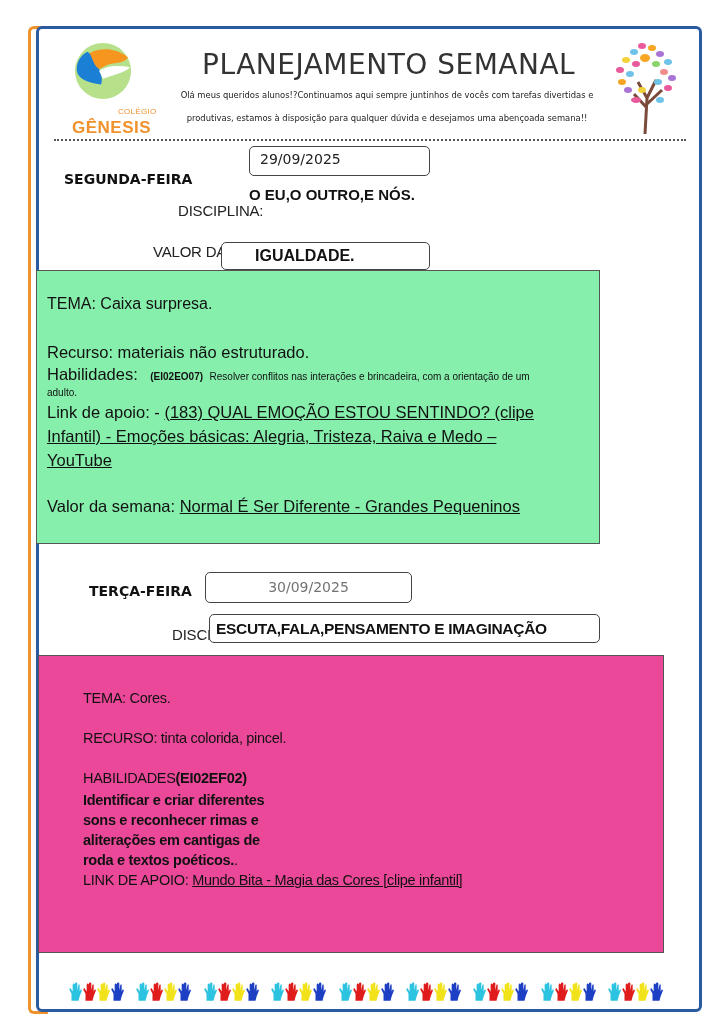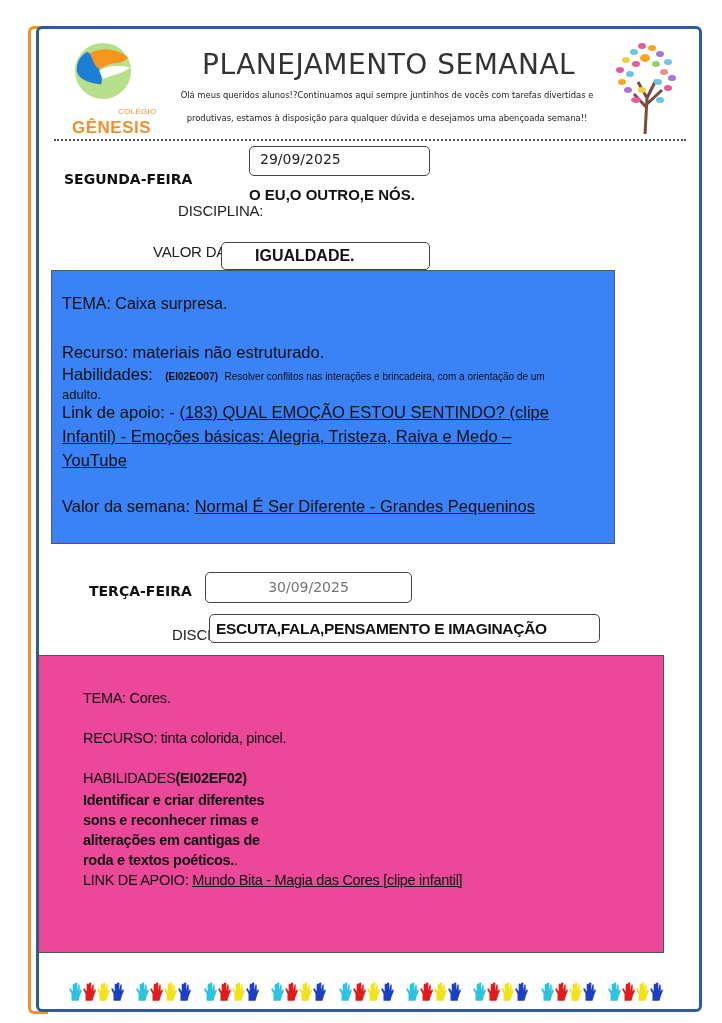--- a/index.html
+++ b/index.html
@@ -31,21 +31,21 @@
   .small-label { position: absolute; font-family: Liberation Sans, sans-serif; font-size: 15px; color: #222; letter-spacing: -0.2px; padding-left: 43px; }
   .pill { position: absolute; border: 1.3px solid #444; border-radius: 5px; background: #fff; }
   .pill-text { position: absolute; font-size: 15px; }
 
   .date1 { left: 249px; top: 146px; width: 181px; height: 30px; }
   .date1 span { left: 10px; top: 4px; font-family: "DejaVu Sans", sans-serif; font-size: 14px; color: #222; }
   .disc1 { position: absolute; left: 249px; top: 186px; font-size: 15px; font-weight: bold; color: #111; }
   .valor1 { left: 221px; top: 242px; width: 209px; height: 28px; }
   .valor1 span { left: 10px; top: 4px; font-weight: bold; font-size: 16px; color: #111; margin-left: 23px; }
 
-  .box1 { position: absolute; left: 51px; top: 270px; width: 564px; height: 274px; border: 1.3px solid #555; background: #3b82f6; }
+  .box1 { position: absolute; left: 36px; top: 270px; width: 564px; height: 274px; border: 1.3px solid #555; background: #86efac; }
   .box1 .line { position: absolute; left: 10px; font-size: 16px; color: #111; white-space: nowrap; }
   .box1 a, .box2 a { color: #111; text-decoration: underline; }
 
   .date2 { left: 205px; top: 572px; width: 207px; height: 31px; }
   .date2 span { left: 0; width: 100%; text-align: center; top: 6px; font-family: "DejaVu Sans", sans-serif; font-size: 14px; color: #737373; }
   .disc2 { left: 209px; top: 614px; width: 391px; height: 29px; }
   .disc2 span { left: 6px; top: 5px; font-weight: bold; font-size: 15.5px; color: #111; letter-spacing: -0.3px; }
 
   .box2 { position: absolute; left: 38px; top: 655px; width: 626px; height: 298px; border: 1.3px solid #555; background: #ec4899; }
   .box2 .line { position: absolute; left: 44px; font-size: 14.5px; color: #111; white-space: nowrap; letter-spacing: -0.3px; }
@@ -114,21 +114,21 @@
 </div>
 
 <div class="box1">
   <div class="line" style="top:24px;">TEMA:  Caixa surpresa.</div>
   <div class="line" style="top:72px; font-size:16.5px;"> Recurso: materiais não estruturado.</div>
   <div class="line" style="top:94px;">
     <span style="font-size:16.5px;">Habilidades:</span>
     <span style="font-size:10px; font-weight:bold; margin-left:8px;">(EI02EO07)</span>
     <span style="font-size:10px; margin-left:2px;">Resolver conflitos nas interações e brincadeira, com  a orientação de um</span>
   </div>
-  <div class="line" style="top:116px; font-size:13px;">adulto.</div>
+  <div class="line" style="top:116px; font-size:10px;">adulto.</div>
   <div class="line" style="top:132px; font-size:16.5px;">
     <span>Link de apoio: - </span><a href="#">(183) QUAL  EMOÇÃO  ESTOU  SENTINDO?  (clipe</a>
   </div>
   <div class="line" style="top:156px; font-size:16.5px;">
     <a href="#">Infantil) - Emoções básicas: Alegria, Tristeza, Raiva e Medo –</a>
   </div>
   <div class="line" style="top:180px; font-size:16.5px;">
     <a href="#">YouTube</a>
   </div>
   <div class="line" style="top:226px; font-size:16.5px;">

